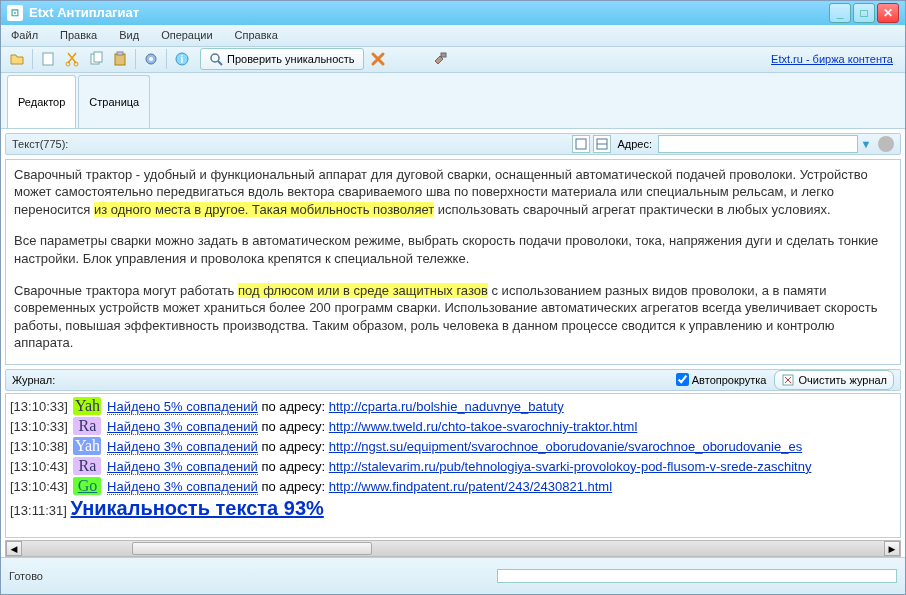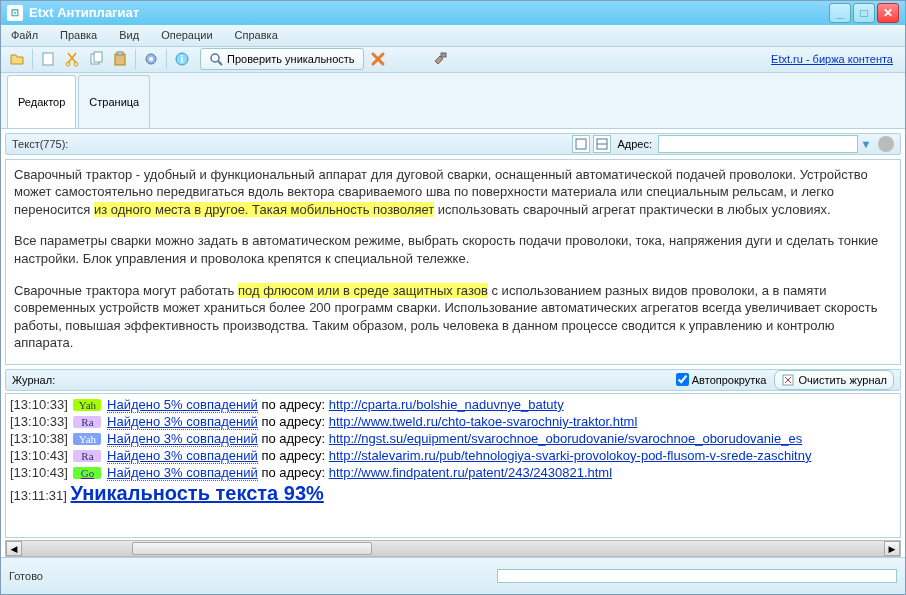--- a/index.html
+++ b/index.html
@@ -40,25 +40,25 @@
 
 .loghdr { background: linear-gradient(#eaf6fc,#d8ecf6); border: 1px solid #b5d2e2; margin: 0 4px; height: 24px; display: flex; align-items: center; padding: 0 6px; border-radius: 2px; }
 .loghdr .spacer { flex: 1; }
 .chk { margin-right: 3px; }
 .clearbtn { height: 20px; border: 1px solid #9cc; background: linear-gradient(#fff,#e7f3f9); border-radius: 7px; padding: 0 6px; margin-left: 8px; cursor: pointer; display: flex; align-items: center; }
 .clearbtn svg { margin-right: 3px; }
 
 .log { margin: 2px 4px 0 4px; border: 1px solid #b5d2e2; height: 158px; overflow: auto; background: #fff; padding: 2px 4px; font-size: 13px; position: relative; }
 .logrow { padding: 1px 0; white-space: nowrap; }
 .ts { color: #333; }
-.badge { display: inline-block; width: 28px; text-align: center; font-family: Georgia, serif; font-size: 11px; border-radius: 2px; margin: 0 2px; }
+.badge { display: inline-block; width: 28px; text-align: center; font-family: Georgia, serif; font-size: 16px; border-radius: 2px; margin: 0 2px; }
 .b-yah { background: #a6ff00; color: #336; }
 .b-ra { background: #e0bfff; color: #336; }
 .b-yahb { background: #7fa2ff; color: #fff; }
-.b-go { background: #66ff33; color: #4c1d95; text-decoration: underline; }
+.b-go { background: #66ff33; color: #0f766e; text-decoration: underline; }
 .loglink { color: #0033cc; text-decoration: underline; cursor: pointer; }
 .found { border-bottom: 1px dotted #c33; }
 .uniq { color: #0033cc; font-weight: bold; text-decoration: underline; font-size: 20px; }
 
 .hscroll { height: 17px; background: linear-gradient(#e7e7e7,#d0d0d0); margin: 2px 4px 0 4px; border: 1px solid #bbb; display: flex; align-items: center; }
 .hscroll .arrow { width: 16px; height: 15px; background: linear-gradient(#f7f7f7,#ddd); border: 1px solid #aaa; display: flex; align-items: center; justify-content: center; font-size: 9px; cursor: pointer; }
 .hscroll .track { flex: 1; position: relative; height: 100%; }
 .hscroll .thumb { position: absolute; left: 110px; width: 240px; height: 13px; top: 1px; background: linear-gradient(#f7f7f7,#ddd); border: 1px solid #aaa; border-radius: 2px; }
 
 .status { height: 40px; background: linear-gradient(#eaf6fc,#d8ecf6); border-top: 1px solid #b5d2e2; display: flex; align-items: center; padding: 0 8px; color: #333; }

